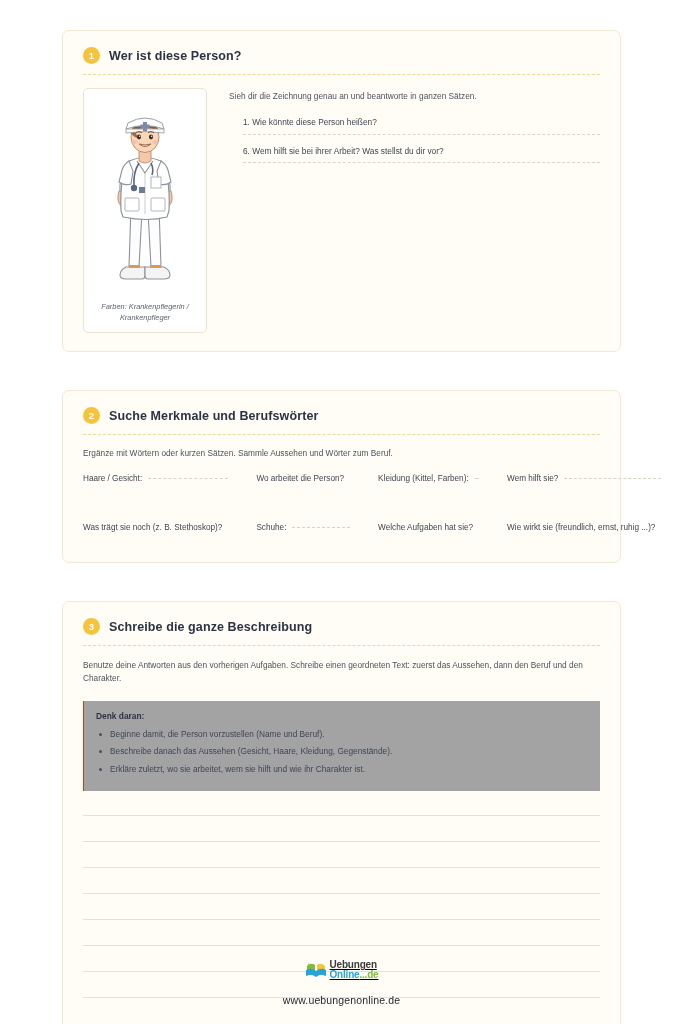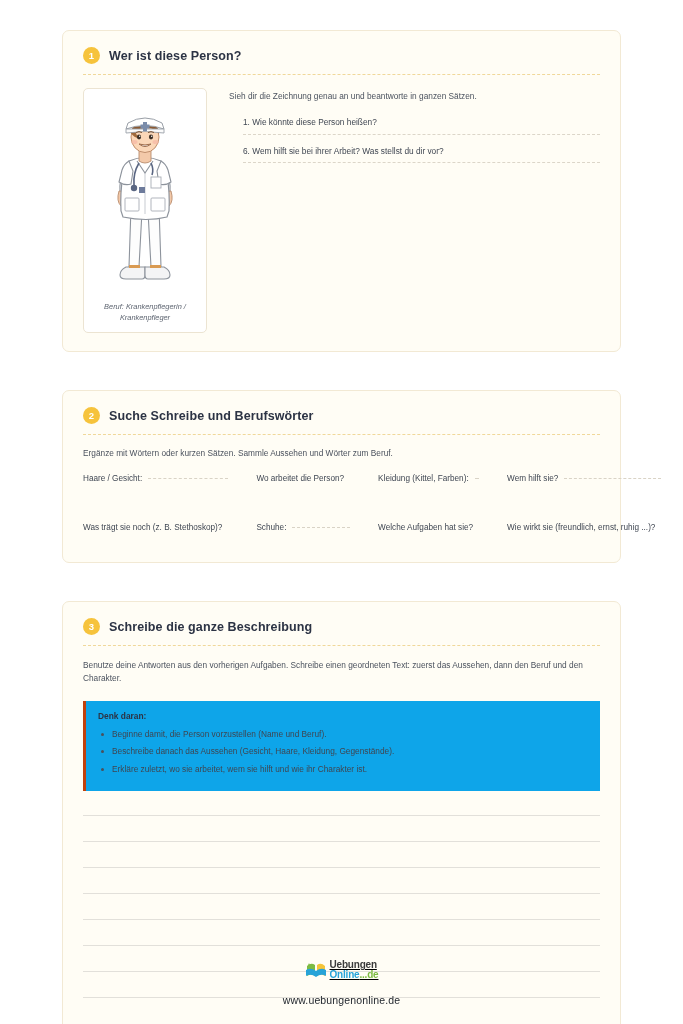--- a/index.html
+++ b/index.html
@@ -150,22 +150,22 @@
 
   
   .s3-intro {
     font-size: 8.3px;
     color: #4b525e;
     line-height: 1.6;
     margin-bottom: 15px;
   }
 
   .tipbox {
-    background: #0ea5e9;
-    border-left: 3px solid #c2410c;
+    background: #a3a3a3;
+    border-left: 1px solid #c2410c;
     padding: 10px 12px 11px 12px;
     margin-bottom: 20px;
   }
 
   .tip-title {
     font-size: 8.4px;
     font-weight: bold;
     color: #2c3344;
     margin-bottom: 7px;
   }
@@ -308,42 +308,42 @@
           <circle cx="44.7" cy="37.2" r="0.7" fill="#ffffff"></circle>
           <circle cx="56.7" cy="37.2" r="0.7" fill="#ffffff"></circle>
           <path d="M41 33.5 q3 -1.8 6 0" fill="none" stroke="#7a5230" stroke-width="1"></path>
           <path d="M53 33.5 q3 -1.8 6 0" fill="none" stroke="#7a5230" stroke-width="1"></path>
 
           <ellipse cx="39.5" cy="43" rx="3" ry="2" fill="#f6b8a6" opacity="0.75"></ellipse>
           <ellipse cx="60.5" cy="43" rx="3" ry="2" fill="#f6b8a6" opacity="0.75"></ellipse>
 
           <path d="M44 45 q6 5 12 0 q-6 2 -12 0 Z" fill="#ffffff" stroke="#9c6a4a" stroke-width="1"></path>
         </svg>
-        <div class="figure-caption">Beruf: Krankenpflegerin / Krankenpfleger</div>
+        <div class="figure-caption">Farben: Krankenpflegerin / Krankenpfleger</div>
       </div>
 
       <div class="s1-right">
         <div class="intro-text">Sieh dir die Zeichnung genau an und beantworte in ganzen Sätzen.</div>
 
         <div class="q-item">
           <div class="q-text">1. Wie könnte diese Person heißen?</div>
           <hr class="q-line">
         </div>
         <div class="q-item">
           <div class="q-text">6. Wem hilft sie bei ihrer Arbeit? Was stellst du dir vor?</div>
           <hr class="q-line">
         </div>
       </div>
     </div>
   </div>
 
   <div class="card">
     <div class="card-header">
       <span class="badge">2</span>
-      <span class="card-title">Suche Schreibe und Berufswörter</span>
+      <span class="card-title">Suche Merkmale und Berufswörter</span>
     </div>
     <hr class="divider">
 
     <div class="s2-intro">Ergänze mit Wörtern oder kurzen Sätzen. Sammle Aussehen und Wörter zum Beruf.</div>
 
     <div class="fields">
       <div class="field">
         <span class="field-label">Haare / Gesicht:</span>
         <span class="field-rule"></span>
       </div>

